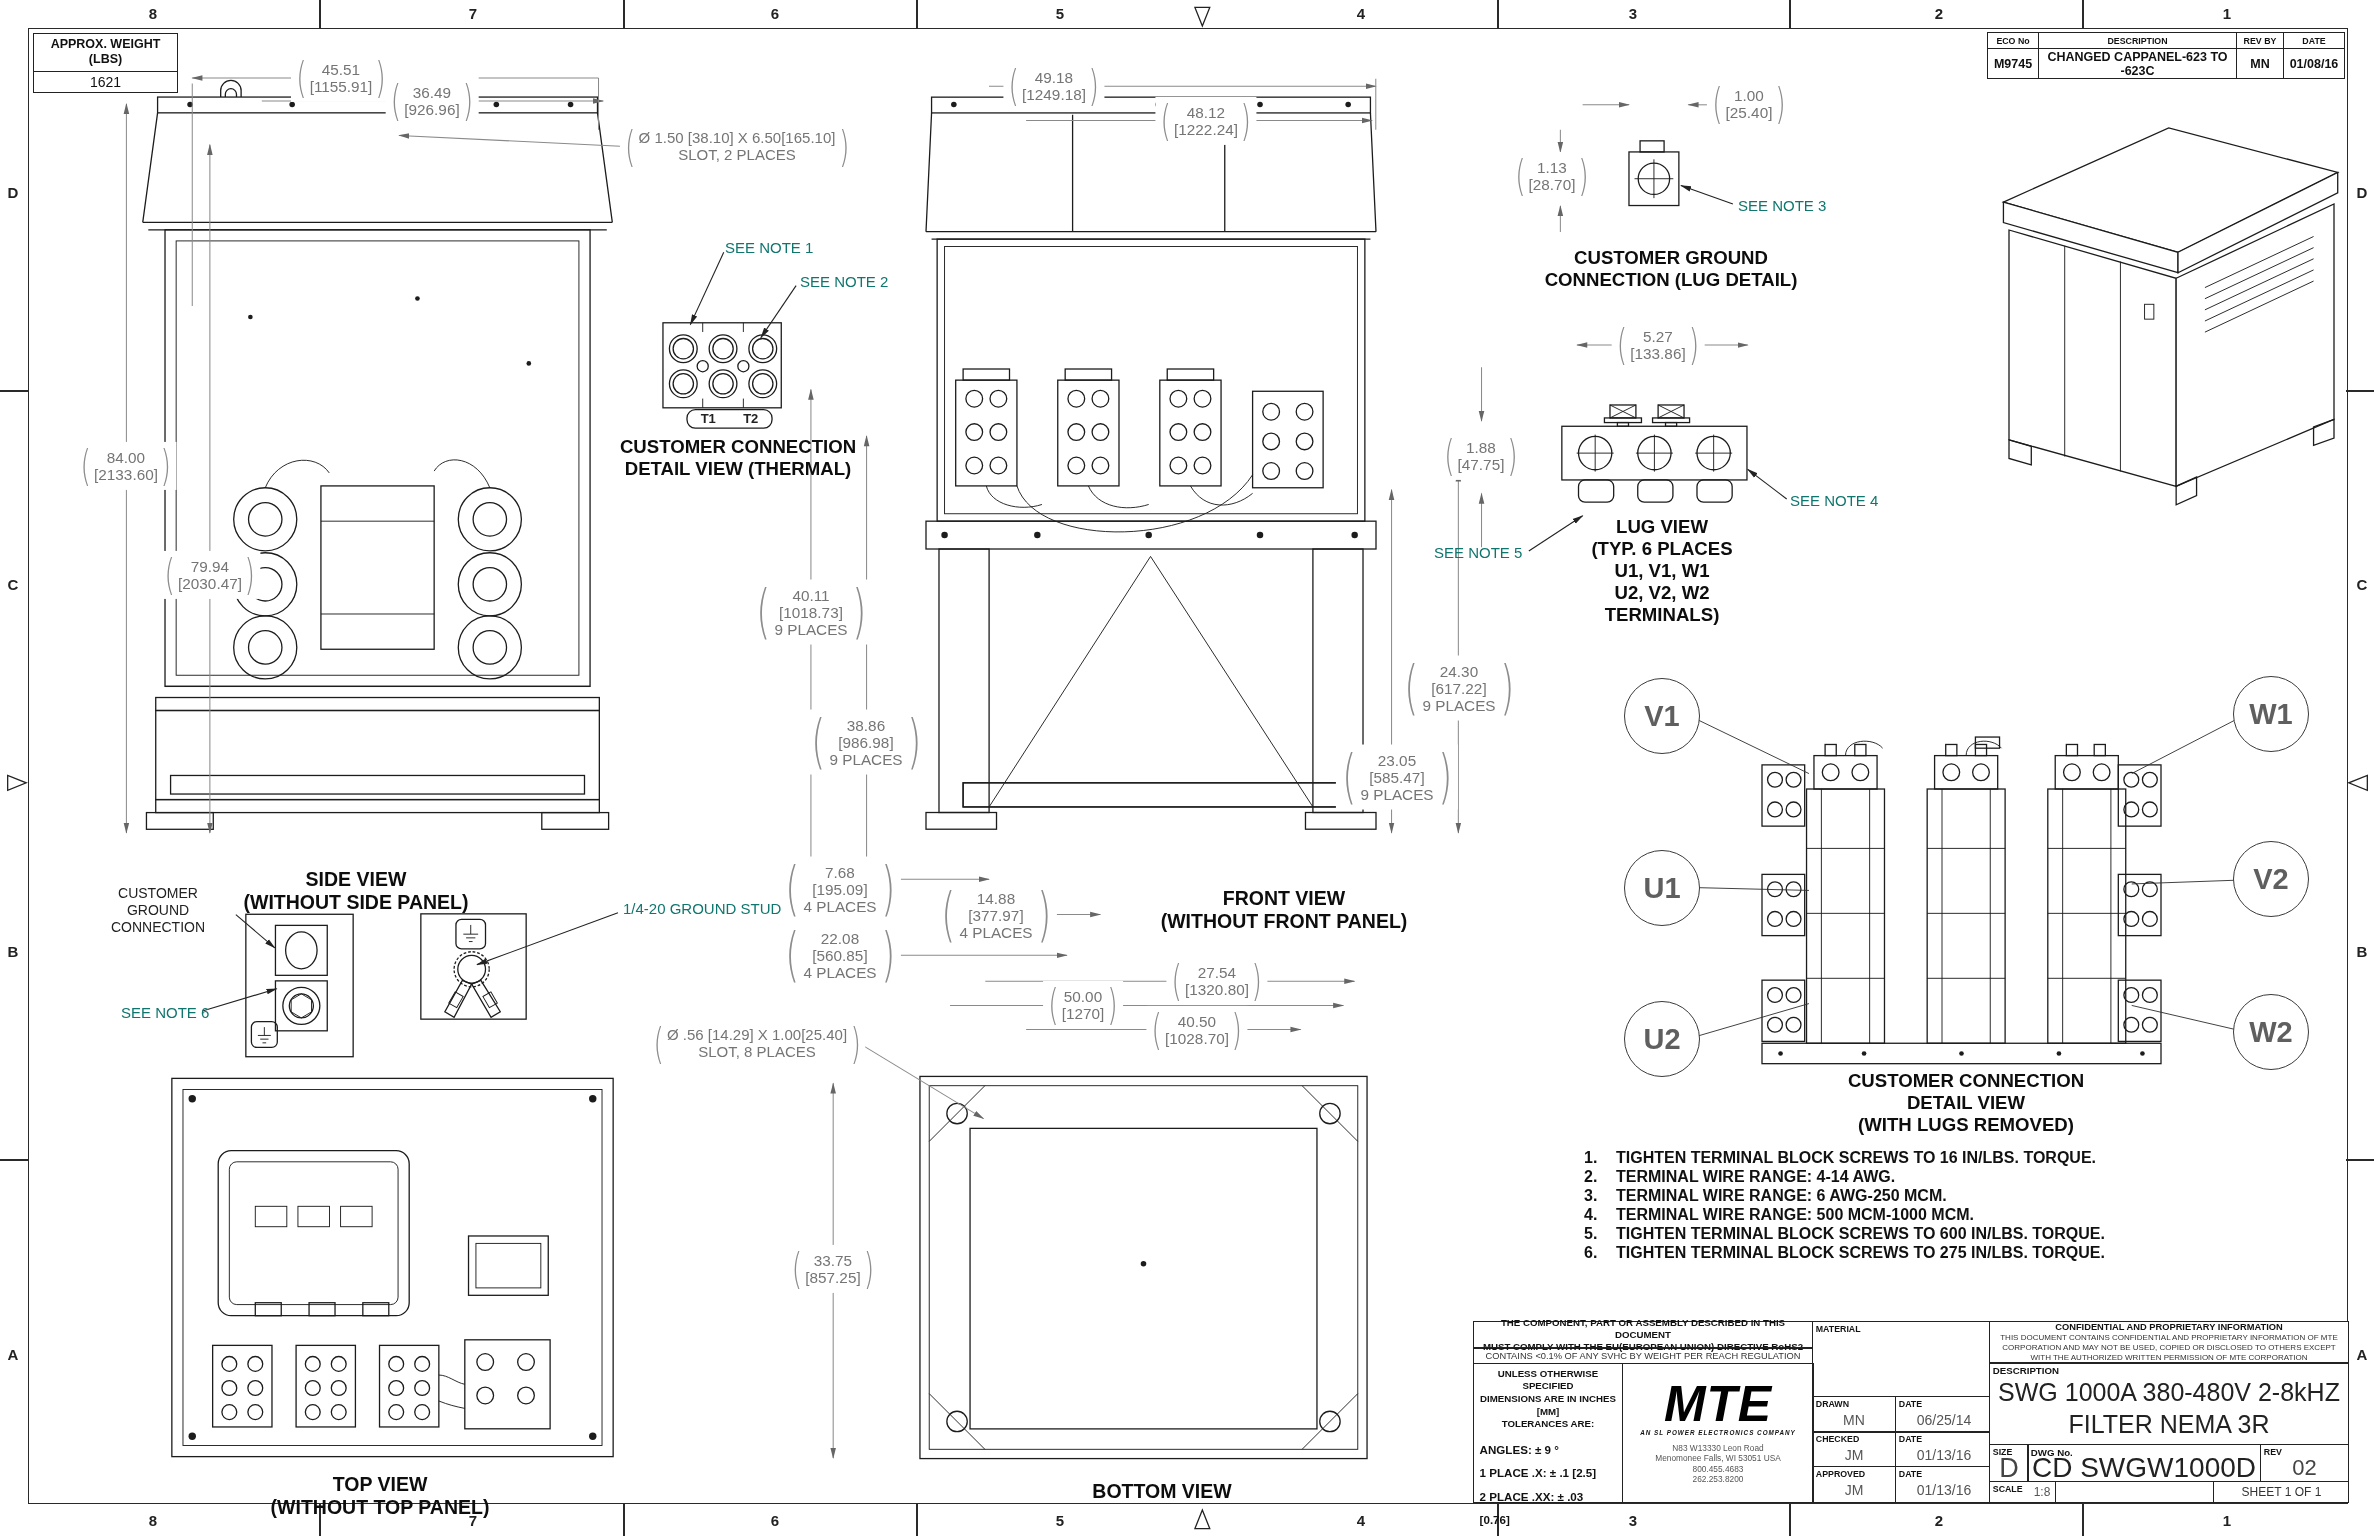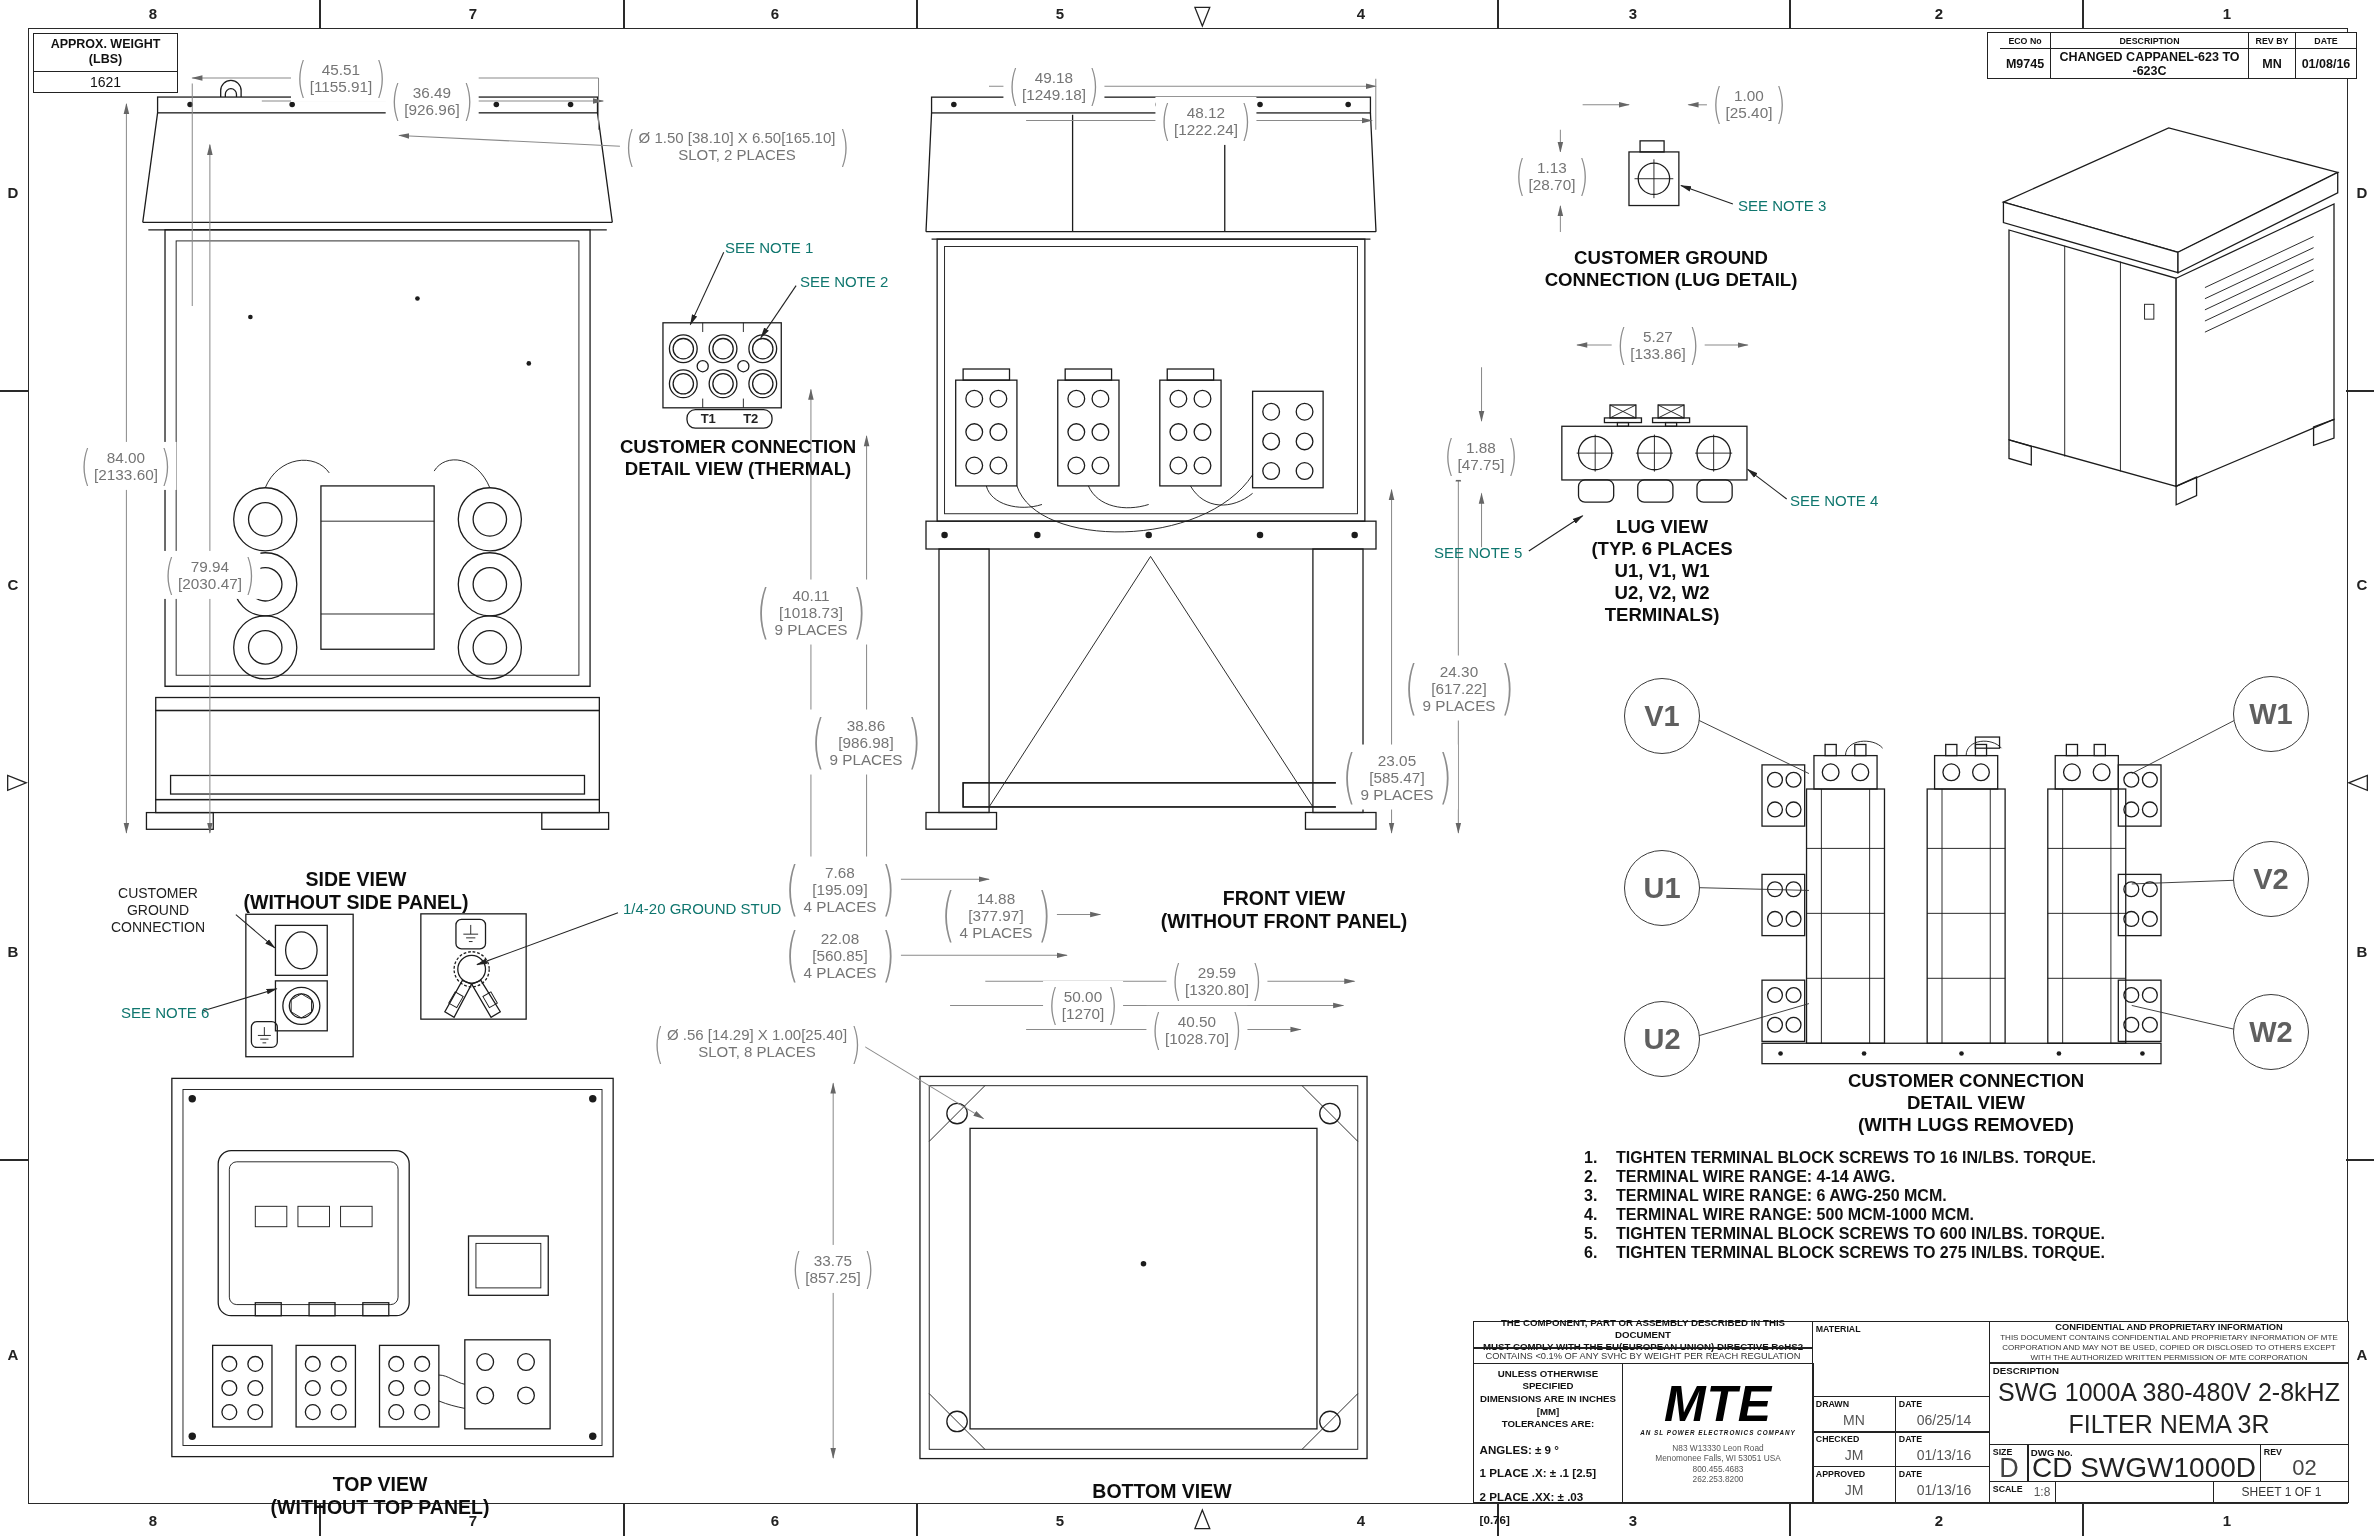--- a/index.html
+++ b/index.html
@@ -21,21 +21,21 @@
   .nlabel{position:absolute;font-size:15px;color:#0f766e;white-space:nowrap;z-index:6;background:transparent;}
   .cgc{position:absolute;text-align:center;font-size:14px;color:#222;line-height:1.2;z-index:6;}
   .term-circle{position:absolute;width:74px;height:74px;border:1.9px solid #3a3a3a;border-radius:50%;background:#fff;
        display:flex;align-items:center;justify-content:center;font-size:29px;font-weight:bold;color:#5f5f5f;
        transform:translate(-50%,-50%);z-index:6;}
   
   #wbox{position:absolute;left:33px;top:33px;width:143px;border:1.9px solid #222;background:#fff;text-align:center;z-index:6;}
   #wbox .wt{font-weight:bold;font-size:12.5px;line-height:1.25;padding:2.8px 1.9px;border-bottom:1.4px solid #222;}
   #wbox .wv{font-size:14px;padding:1.9px 0;}
   
-  #eco{position:absolute;left:1987px;top:32px;width:356px;border:1.9px solid #222;background:#fff;font-size:9.3px;z-index:6;padding-left:12px;}
+  #eco{position:absolute;left:1987px;top:32px;width:356px;border:1.9px solid #222;background:#fff;font-size:9.3px;z-index:6;}
   #eco .r{display:flex;}
   #eco .c{border-right:1.4px solid #222;display:flex;align-items:center;justify-content:center;text-align:center;}
   #eco .c:last-child{border-right:none;}
   #eco .hd .c{height:15px;font-weight:bold;font-size:8.8px;}
   #eco .bd .c{height:29px;font-weight:bold;font-size:12.5px;border-top:1.4px solid #222;}
   #eco .c1{width:50px;} #eco .c2{width:197px;} #eco .c3{width:46px;} #eco .c4{flex:1;}
   
   #notes{position:absolute;left:1584px;top:1148px;width:705px;z-index:6;}
   #notes .nt{font-size:17.6px;font-weight:bold;text-decoration:underline;margin-bottom:13px;}
   #notes .ni{display:flex;font-size:16px;font-weight:bold;line-height:19px;}
@@ -640,21 +640,21 @@
       <span class="dv">
         <span>22.08</span>
         <span>[560.85]</span>
         <span>4 PLACES</span>
       </span>
       <span class="pn">)</span>
     </div>
   <div class="dim" style="left:1217px;top:981px">
       <span class="pn">(</span>
       <span class="dv">
-        <span>29.59</span>
+        <span>27.54</span>
         <span>[1320.80]</span>
       </span>
       <span class="pn">)</span>
     </div>
   <div class="dim" style="left:1083px;top:1005px">
       <span class="pn">(</span>
       <span class="dv">
         <span>50.00</span>
         <span>[1270]</span>
       </span>

